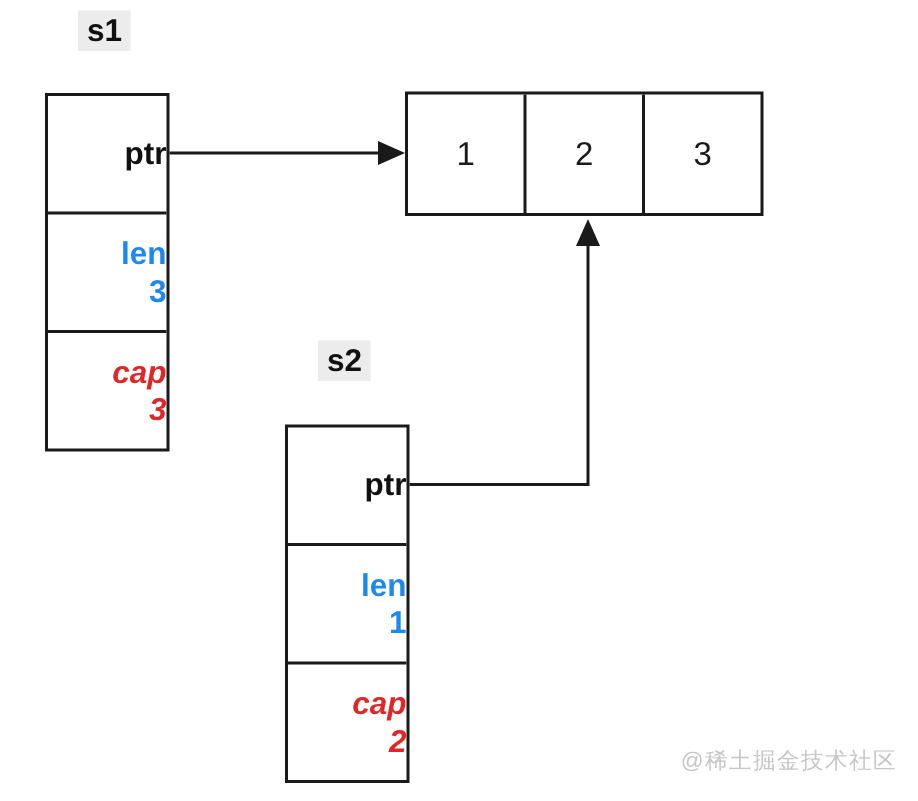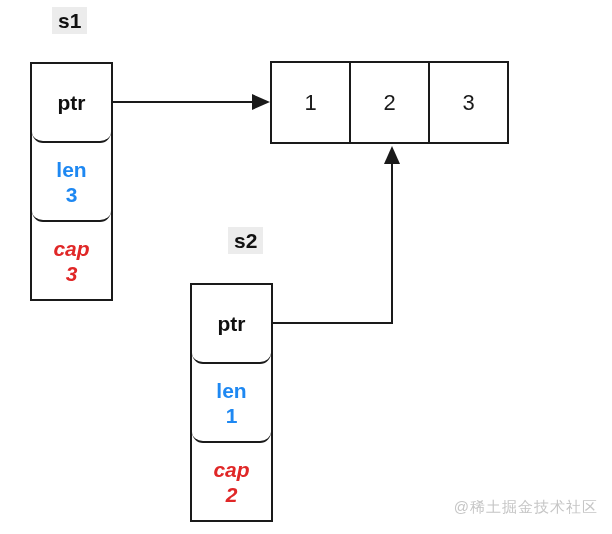--- a/index.html
+++ b/index.html
@@ -18,39 +18,38 @@
   .var-label {
     position: absolute;
     background: var(--label-bg, #ececec);
     color: #111;
     font-size: 21px;
     font-weight: 700;
     padding: 2px 6px;
     line-height: 1.1;
   }
   #s1-label { left: 52px; top: 7px; }
-  #s2-label { left: 228px; top: 227px; }
+  #s2-label { left: 212px; top: 227px; }
 
   .struct {
     position: absolute;
     width: 79px;
     border: 2px solid var(--line-color, #1a1a1a);
     background: #fff;
   }
   #s1-struct { left: 30px; top: 62px; }
   #s2-struct { left: 190px; top: 283px; }
 
   .cell {
     height: 77px;
     display: flex;
     flex-direction: column;
-    align-items: center;
+    align-items: flex-end;
     justify-content: center;
     border-bottom: 2px solid var(--line-color, #1a1a1a);
-    border-radius: 11px;
   }
   .cell:last-child { border-bottom: none; font-style: italic; }
 
   .fname, .fval {
     font-size: 21px;
     font-weight: 700;
     line-height: 25px;
     color: #111;
   }
   .len-text { color: var(--len-color, #1e88f2); }

